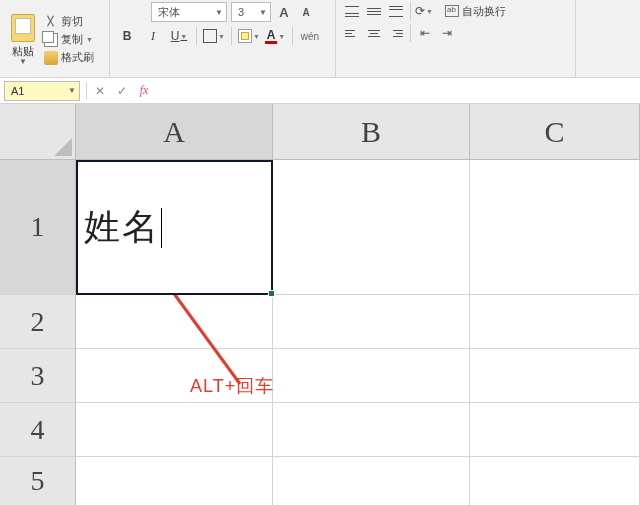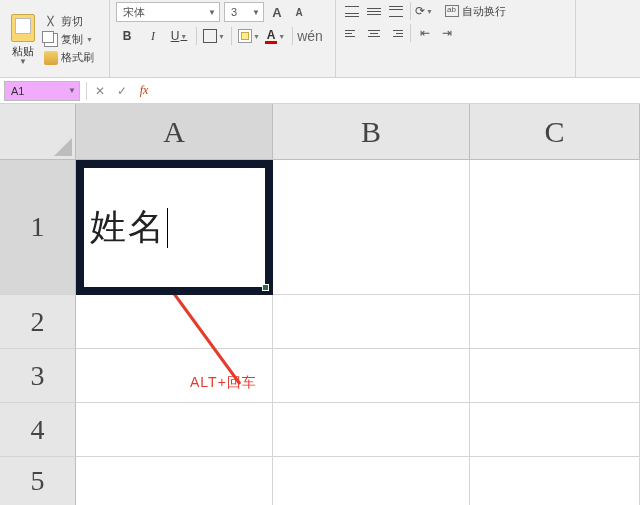--- a/index.html
+++ b/index.html
@@ -78,21 +78,21 @@
 
   
   .font-body { flex-direction: column; align-items:flex-start; gap:4px;}
   .font-row { display:flex; align-items:center; gap:4px; }
   .combo {
     background:#fff; border:1px solid #bcbcbc;
     height:20px; display:flex; align-items:center; justify-content:space-between;
     padding: 0 3px 0 6px; font-size:11px; color:#555;
   }
   .combo .drop { font-size:8px; color:#666; margin-left:4px;}
-  .font-name { width:104px; } .font-size { width:40px; }
+  .font-name { width:76px;margin-left:35px; } .font-size { width:40px; }
   .Aup,.Adn,.Aclr{ width:18px; height:18px; display:flex;align-items:center;justify-content:center;color:#555;}
   .Aup{font-size:13px;font-weight:bold;}
   .Adn{font-size:10px;font-weight:bold;}
   .btnrow .b{
     width:22px;height:20px;display:flex;align-items:center;justify-content:center;
     color:#444;
   }
   .b-b{font-weight:bold;}
   .b-i{font-style:italic;font-family:serif;}
   .b-u{text-decoration:underline;}
@@ -130,28 +130,28 @@
   .style-box{width:22px;height:18px;border:1px solid #ccc;background:#fff;}
 
   
   .fxbar{
     display:flex;align-items:center;height:26px;
     border-bottom:1px solid #d4d4d4;background:#fff;
   }
   .namebox{
     width:76px;height:20px;margin:0 4px;border:1px solid #bcbcbc;
     display:flex;align-items:center;justify-content:space-between;
-    padding:0 3px 0 6px;font-size:11px;background:#f0abfc;
+    padding:0 3px 0 6px;font-size:11px;background:#fef9c3;
   }
   .namebox .drop{font-size:8px;color:#666;}
   .fx-div{width:1px;height:18px;background:#d4d4d4;margin:0 2px;}
   .fx-btn{width:22px;height:20px;display:flex;align-items:center;justify-content:center;color:#7a7a7a;font-size:12px;}
   .fx-btn.x{color:#888;}
   .fx-btn.ok{color:#888;}
-  .fx-label{font-style:italic;font-family:serif;color:#c2410c;}
+  .fx-label{font-style:italic;font-family:serif;color:#ec4899;}
   .fx-input{
     flex:1;height:20px;border:1px solid #bcbcbc;border-right:none;
     padding:0 6px;font-size:12px;display:flex;align-items:center;background:#fff;
   }
 
   
   .sheet{position:relative;}
   .corner{
     position:absolute;left:0;top:0;width:76px;height:56px;
     background:#e6e6e6;border-right:1px solid #bdbdbd;border-bottom:1px solid #bdbdbd;
@@ -182,37 +182,37 @@
   .cells{
     position:absolute;left:76px;top:56px;right:0;
   }
   .row{display:flex;}
   .cell{
     border-right:1px solid #d4d4d4;border-bottom:1px solid #d4d4d4;
     background:#fff;
   }
   .cA{width:197px;} .cB{width:197px;} .cC{flex:1;}
   .selcell{
-    position:absolute;border:8px solid #0f172a;background:#fff;z-index:2;
+    position:absolute;border:2px solid #0f172a;background:#fff;z-index:2;
   }
   .selcell .handle{
     position:absolute;right:-4px;bottom:-4px;width:7px;height:7px;background:#217346;border:1px solid #fff;
   }
   .selcell .txt{
     font-family:"SimSun","宋体",serif;font-size:36px;color:#222;
     display:flex;align-items:center;height:100%;padding:0 6px;letter-spacing:2px;
     position:relative;
   }
   .caret{
     display:inline-block;width:1px;height:40px;background:#000;vertical-align:middle;margin:0 1px;
   }
 
   
   .annot-text{
-    position:absolute;color:#e53b2c;font-size:14px;letter-spacing:1px;
+    position:absolute;color:#e53b2c;font-size:18px;letter-spacing:1px;
   }
   .arrow{position:absolute;pointer-events:none;}
 </style>
 </head>
 <body>
 
 <div class="ribbon">
 
   <div class="ribbon-group" style="width:110px">
     <div class="group-body">
@@ -265,21 +265,21 @@
         <div class="sep"></div>
         <div class="b withdrop">
             <span class="fill-ic"></span>
             <span class="drop">▼</span>
           </div>
         <div class="b withdrop">
             <span class="fontcolor-ic">A</span>
             <span class="drop">▼</span>
           </div>
         <div class="sep"></div>
-        <div class="b" style="font-size:14px;color:#666;">wén</div>
+        <div class="b" style="font-size:10px;color:#666;">wén</div>
       </div>
     </div>
   </div>
 
   <div class="ribbon-group" style="width:240px">
     <div class="group-body align-body">
       <div class="align-row">
         <div class="al t">
             <span></span>
             <span></span>

